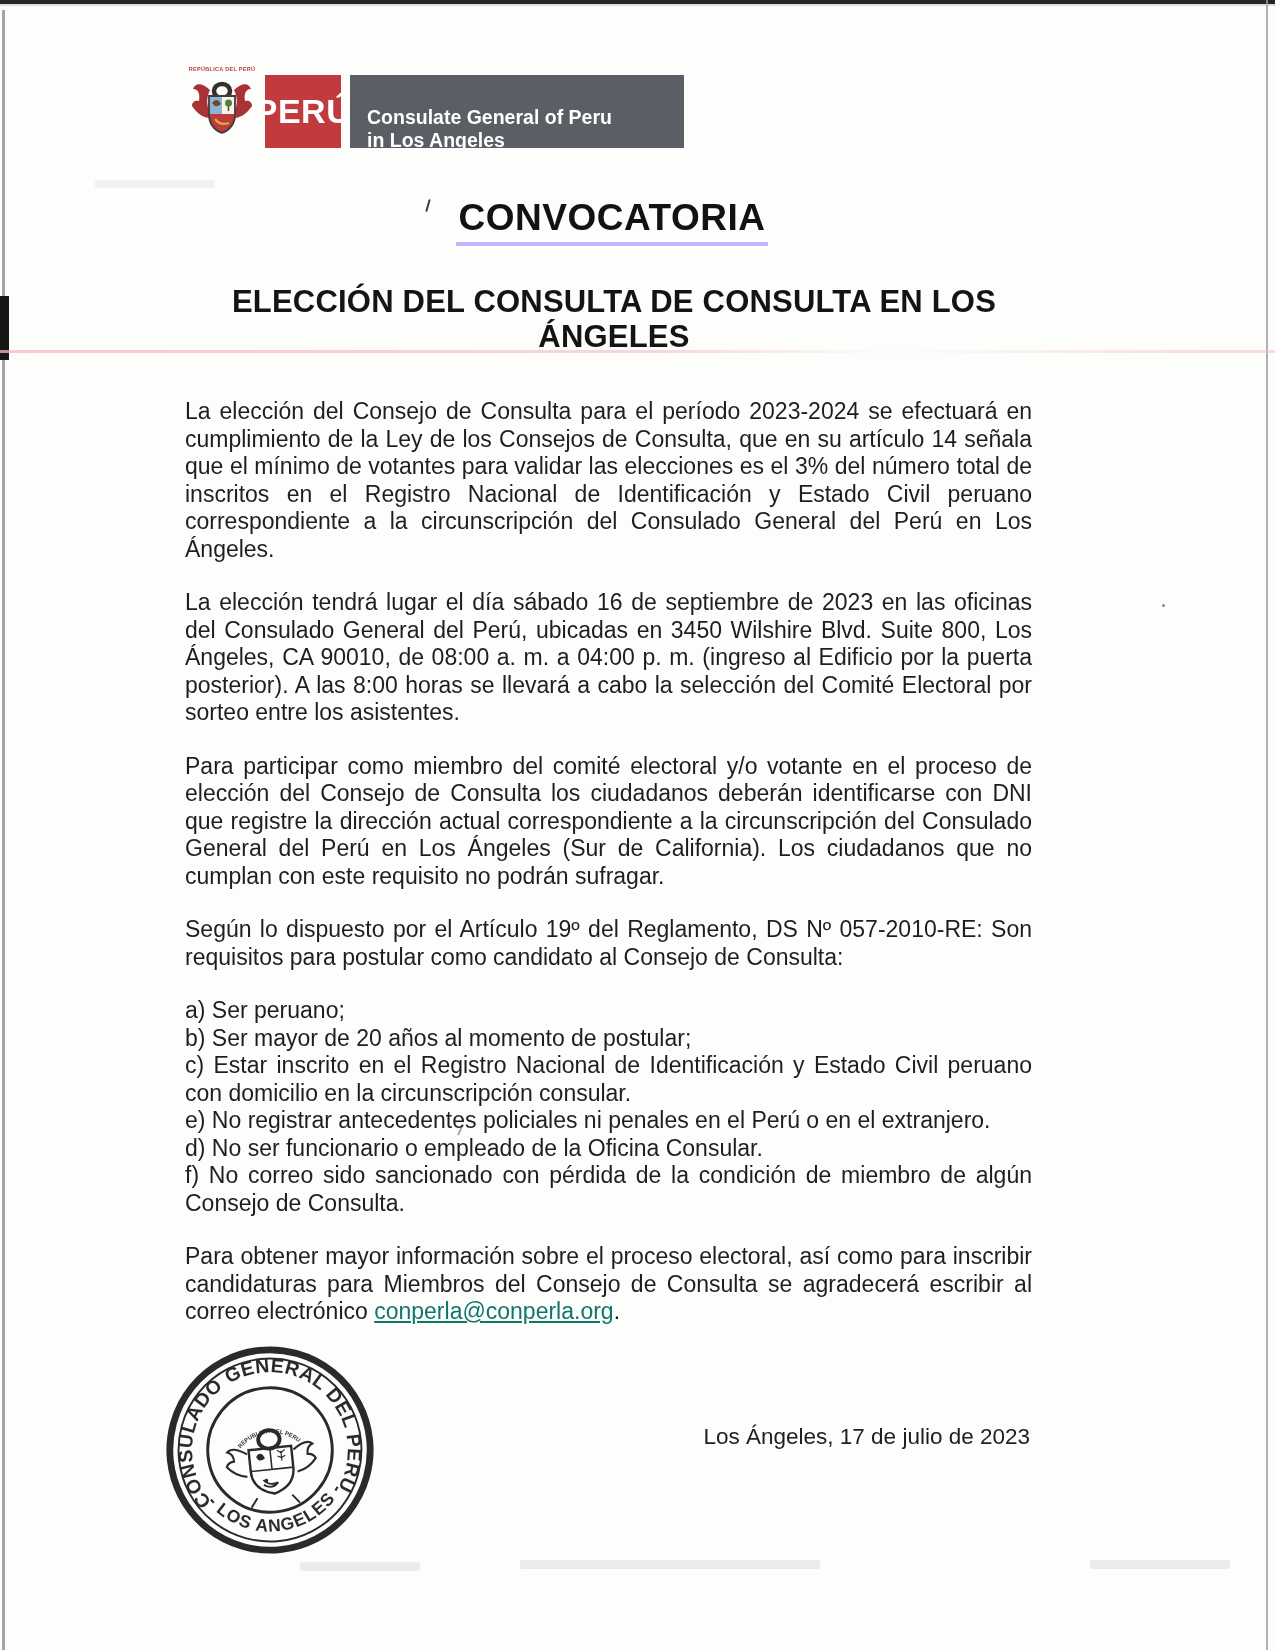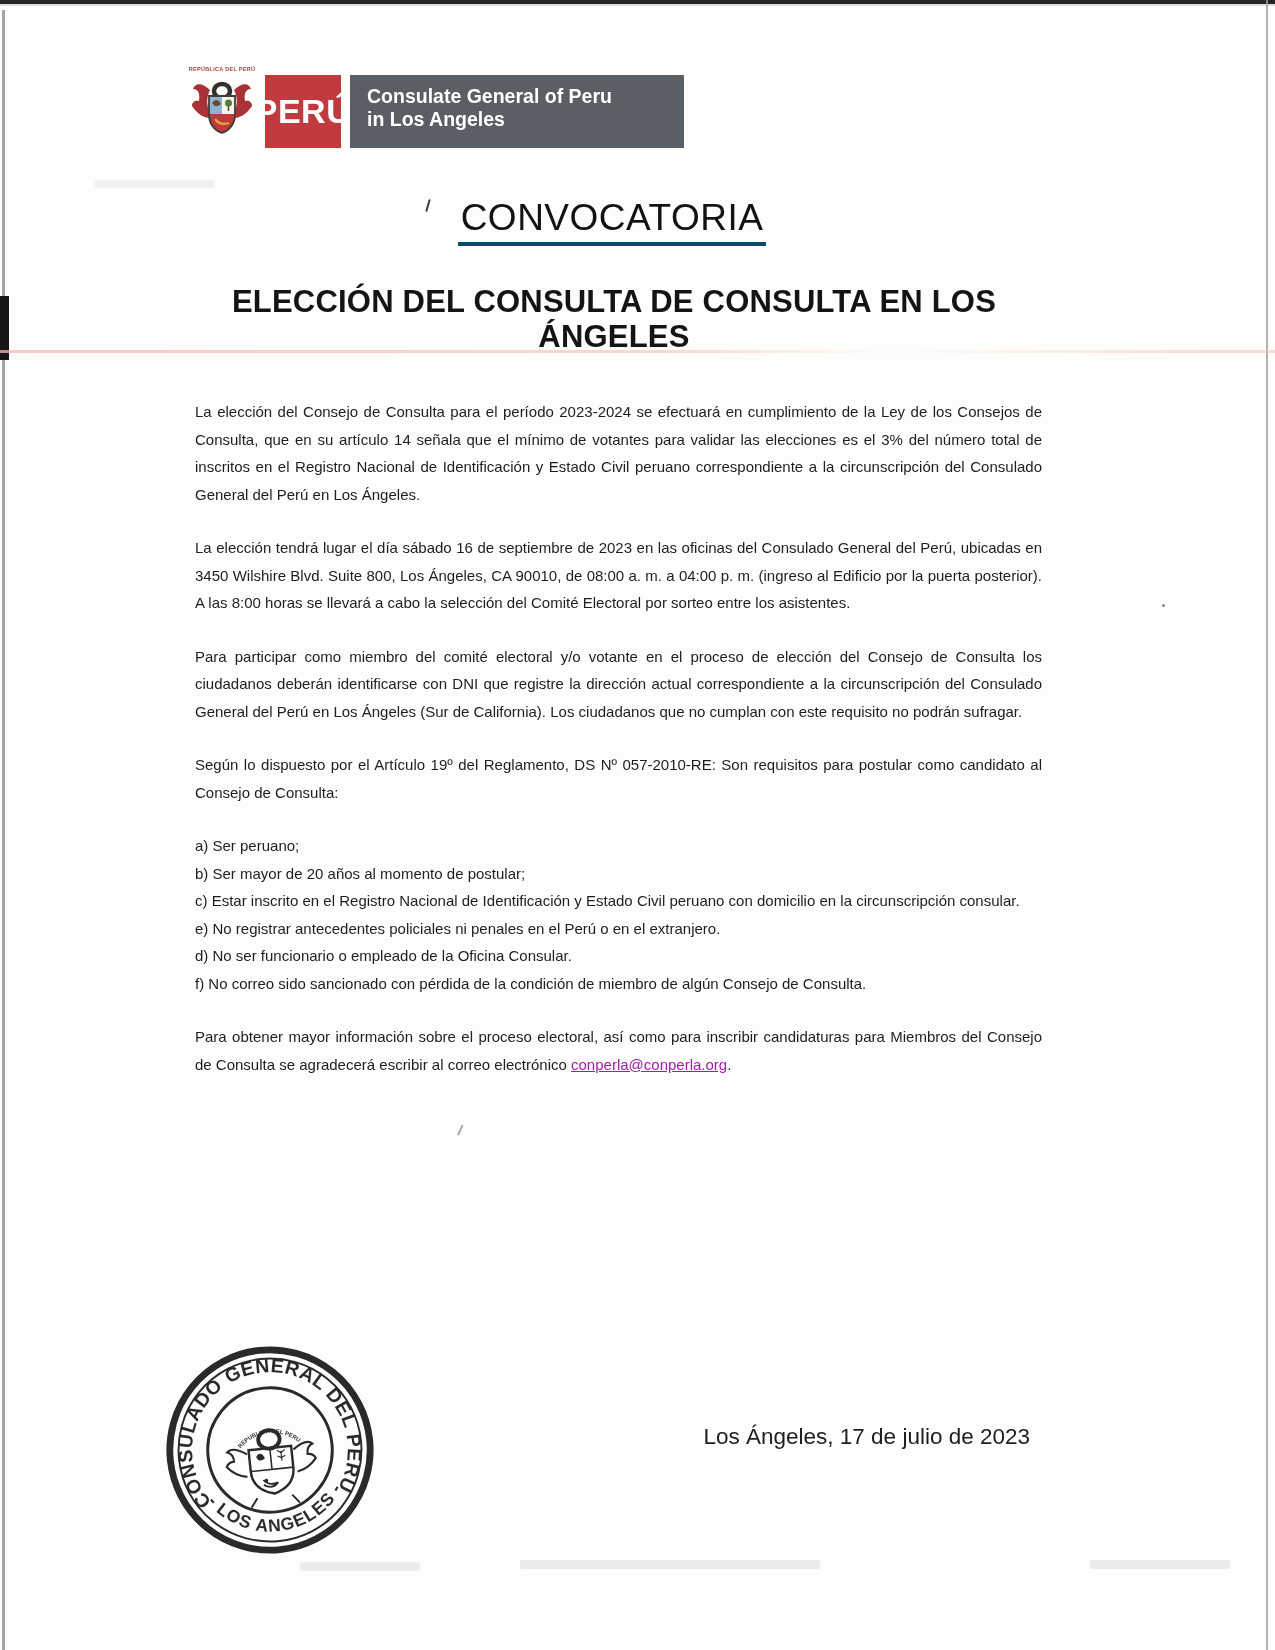--- a/index.html
+++ b/index.html
@@ -27,46 +27,46 @@
 
   
   .coat{position:absolute;left:188px;top:62px;}
   .perubox{
     position:absolute;left:265px;top:75px;width:76px;height:73px;
     display:flex;align-items:center;justify-content:center;
     color:#fff;font-weight:bold;font-size:34px;letter-spacing:.5px;
   }
   .graybox{
     position:absolute;left:350px;top:75px;width:334px;height:73px;
-    box-sizing:border-box;padding:10px 0 0 17px;
+    box-sizing:border-box;padding:31px 0 0 17px;
     color:#fff;font-weight:bold;font-size:19.5px;line-height:23px;
   }
   .graybox span{display:block;}
 
   
   .title-wrap{position:absolute;left:0;top:197px;width:1224px;text-align:center;}
   .doc-title{
-    display:inline-block;font-size:37px;font-weight:normal;letter-spacing:.5px;color:#121212;
-    border-bottom:4px solid #0c4a6e;padding:0 3px 3px;
+    display:inline-block;font-size:37px;font-weight:bold;letter-spacing:.5px;color:#121212;
+    border-bottom:4px solid #c4b5fd;padding:0 3px 3px;
   }
   .subtitle{
     position:absolute;left:0;top:284px;width:1228px;text-align:center;
     font-size:31px;font-weight:bold;line-height:35px;color:#141414;letter-spacing:.2px;
   }
   .subtitle span{display:block;}
 
   
   .body-col{
-    position:absolute;left:195px;top:398px;width:847px;
-    font-size:15px;line-height:27.5px;text-align:justify;color:#1e1e1e;
+    position:absolute;left:185px;top:398px;width:847px;
+    font-size:23px;line-height:27.5px;text-align:justify;color:#1e1e1e;
   }
   .body-col p{margin:0 0 26px;}
   .reqs{margin:0 0 26px;}
   .req{margin:0;text-align:justify;}
-  a.email{color:#a21caf;text-decoration:underline;}
+  a.email{color:#0f766e;text-decoration:underline;}
 
   
   .seal{position:absolute;left:163px;top:1343px;width:214px;height:214px;transform:rotate(-6deg);opacity:.93;}
   .date-row{position:absolute;left:185px;top:1424px;width:845px;text-align:right;font-size:22.5px;color:#1e1e1e;}
 </style>
 </head>
 <body>
 
 <div>
   <div class="scan-top"></div>

